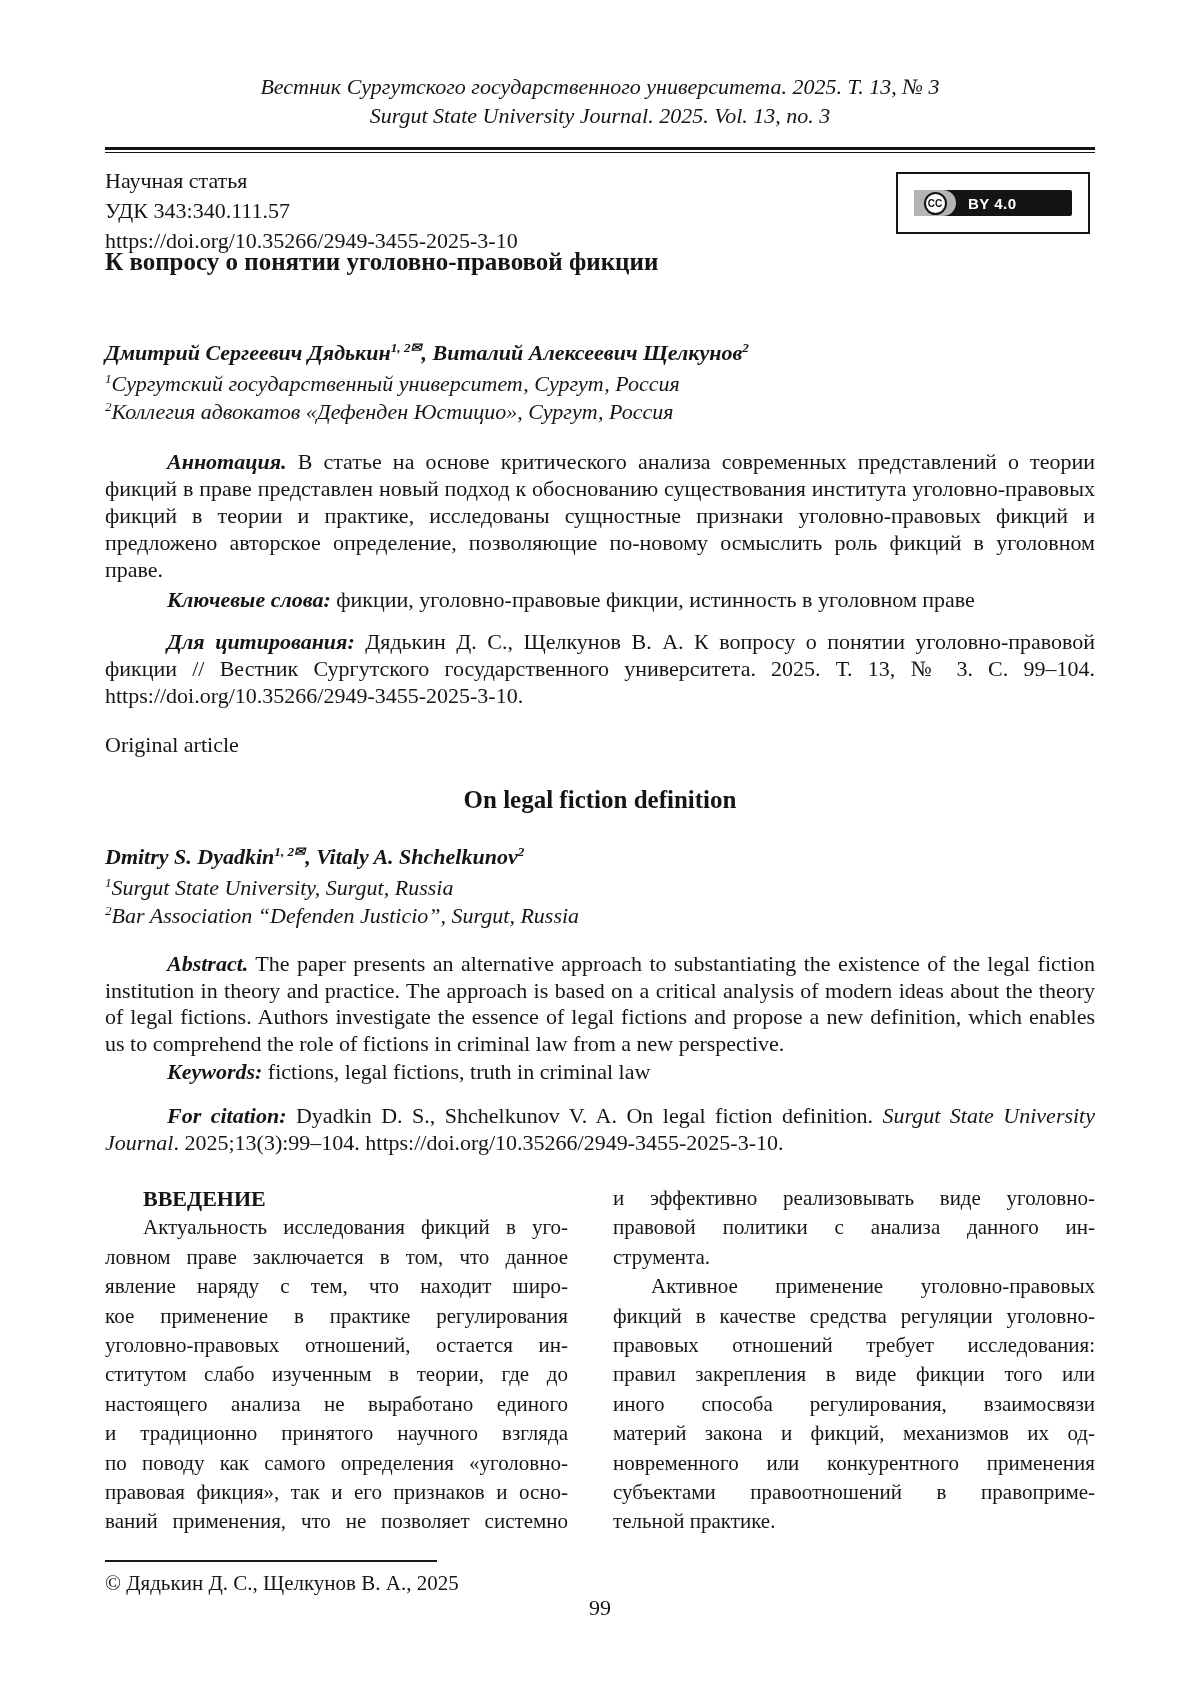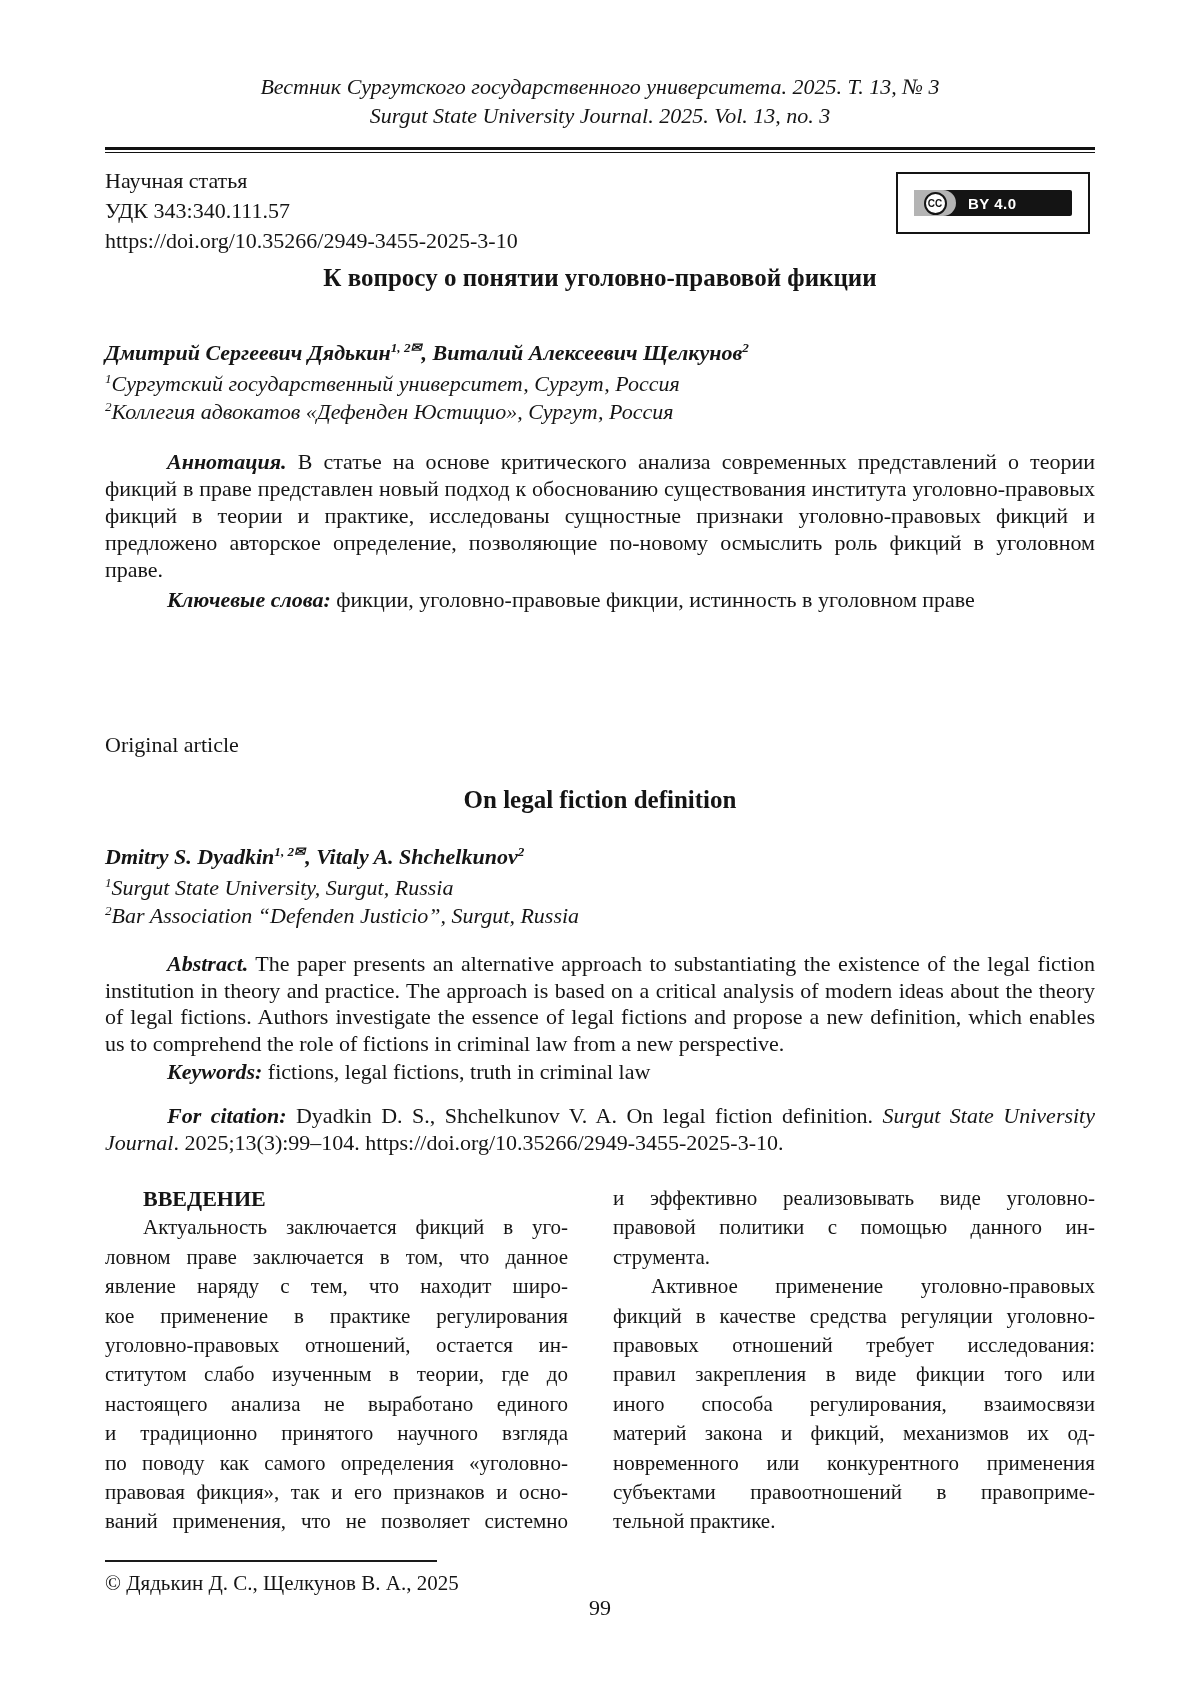--- a/index.html
+++ b/index.html
@@ -20,21 +20,21 @@
     border:2px solid #141414; background:#fff; padding:16px; }
   .badge-inner { background:#141414; width:100%; height:100%; display:flex; align-items:center; border-radius:2px; }
   .cc-tab { background:#b4b4b4; width:42px; height:100%; border-radius:0 13px 13px 0;
     display:flex; align-items:center; justify-content:center; }
   .cc-circle { width:19px; height:19px; background:#fff; border:2px solid #141414; border-radius:50%;
     display:flex; align-items:center; justify-content:center;
     font-family:"Liberation Sans","DejaVu Sans",sans-serif; font-weight:bold; font-size:10px; color:#141414; }
   .badge-label { color:#ffffff; font-family:Liberation Sans, sans-serif;
     font-weight:bold; font-size:15px; margin-left:12px; letter-spacing:0.5px; }
 
-  .title-ru { top:264px; text-align:center; font-weight:bold; font-size:25px; }
+  .title-ru { top:248px; text-align:left; font-weight:bold; font-size:25px; }
   .authors { font-weight:bold; font-style:italic; font-size:22px; }
   .authors-ru { top:340px; }
   .affils { font-style:italic; font-size:22px; line-height:28px; }
   .affils-ru { top:370px; }
 
   .para { font-size:22px; line-height:27px; text-align:justify; }
   .indent { text-indent:62px; }
   .lead { font-weight:bold; font-style:italic; }
   .abstract-ru { top:448px; }
   .keywords-ru { top:586px; }
@@ -103,20 +103,24 @@
   <div class="abs para indent abstract-ru">
     <span class="lead">Аннотация.</span>
     <span>В статье на основе критического анализа современных представлений о теории фикций в праве представлен новый подход к обоснованию существования института уголовно-правовых фикций в теории и практике, исследованы сущностные признаки уголовно-правовых фикций и предложено авторское определение, позволяющие по-новому осмыслить роль фикций в уголовном праве.</span>
   </div>
 
   <div class="abs para indent keywords-ru">
     <span class="lead">Ключевые слова:</span>
     <span>фикции, уголовно-правовые фикции, истинность в уголовном праве</span>
   </div>
 
+  <div class="abs para indent citation-ru">
+    <span class="lead">Для цитирования:</span>
+    <span>Дядькин Д. С., Щелкунов В. А. К вопросу о понятии уголовно-правовой фикции // Вестник Сургутского государственного университета. 2025. Т. 13, № 3. С. 99–104. https://doi.org/10.35266/2949-3455-2025-3-10.</span>
+  </div>
 
   <div class="abs orig-article">Original article</div>
 
   <div class="abs title-en">On legal fiction definition</div>
 
   <div class="abs authors authors-en"><span>Dmitry S. Dyadkin</span><sup class="s"><span>1, 2</span><span>✉</span></sup><span>, </span><span>Vitaly A. Shchelkunov</span><sup class="s">2</sup></div>
 
   <div class="abs affils affils-en">
     <div><sup class="s">1</sup><span>Surgut State University, Surgut, Russia</span></div>
     <div><sup class="s">2</sup><span>Bar Association “Defenden Justicio”, Surgut, Russia</span></div>
@@ -134,37 +138,37 @@
 
   <div class="abs para indent citation-en">
     <span class="lead">For citation:</span>
     <span>Dyadkin D. S., Shchelkunov V. A. On legal fiction definition. </span><span class="it">Surgut State University Journal</span><span>. 2025;13(3):99–104. https://doi.org/10.35266/2949-3455-2025-3-10.</span>
   </div>
 
   <div class="abs columns">
     <div class="col col-left">
       <div class="intro-heading">ВВЕДЕНИЕ</div>
       <div>
-          <div class="ln first">Актуальность заключается фикций в уго-</div>
+          <div class="ln first">Актуальность исследования фикций в уго-</div>
           <div class="ln mid">ловном праве заключается в том, что данное</div>
           <div class="ln mid">явление наряду с тем, что находит широ-</div>
           <div class="ln mid">кое применение в практике регулирования</div>
           <div class="ln mid">уголовно-правовых отношений, остается ин-</div>
           <div class="ln mid">ститутом слабо изученным в теории, где до</div>
           <div class="ln mid">настоящего анализа не выработано единого</div>
           <div class="ln mid">и традиционно принятого научного взгляда</div>
           <div class="ln mid">по поводу как самого определения «уголовно-</div>
           <div class="ln mid">правовая фикция», так и его признаков и осно-</div>
           <div class="ln mid">ваний применения, что не позволяет системно</div>
         </div>
     </div>
     <div class="col col-right">
       <div>
           <div class="ln mid">и эффективно реализовывать виде уголовно-</div>
-          <div class="ln mid">правовой политики с помощью данного ин-</div>
+          <div class="ln mid">правовой политики с анализа данного ин-</div>
           <div class="ln end">струмента.</div>
           <div class="ln first">Активное применение уголовно-правовых</div>
           <div class="ln mid">фикций в качестве средства регуляции уголовно-</div>
           <div class="ln mid">правовых отношений требует исследования:</div>
           <div class="ln mid">правил закрепления в виде фикции того или</div>
           <div class="ln mid">иного способа регулирования, взаимосвязи</div>
           <div class="ln mid">материй закона и фикций, механизмов их од-</div>
           <div class="ln mid">новременного или конкурентного применения</div>
           <div class="ln mid">субъектами правоотношений в правоприме-</div>
           <div class="ln end">тельной практике.</div>

